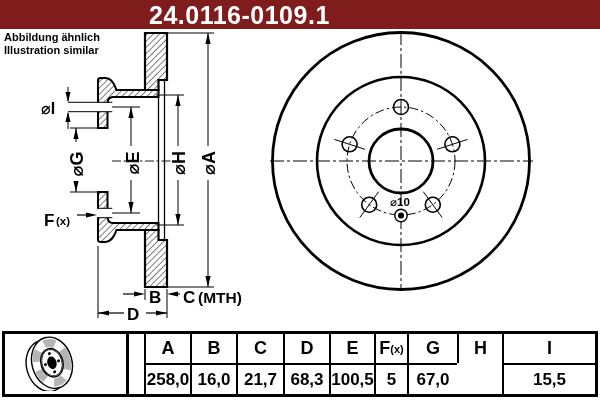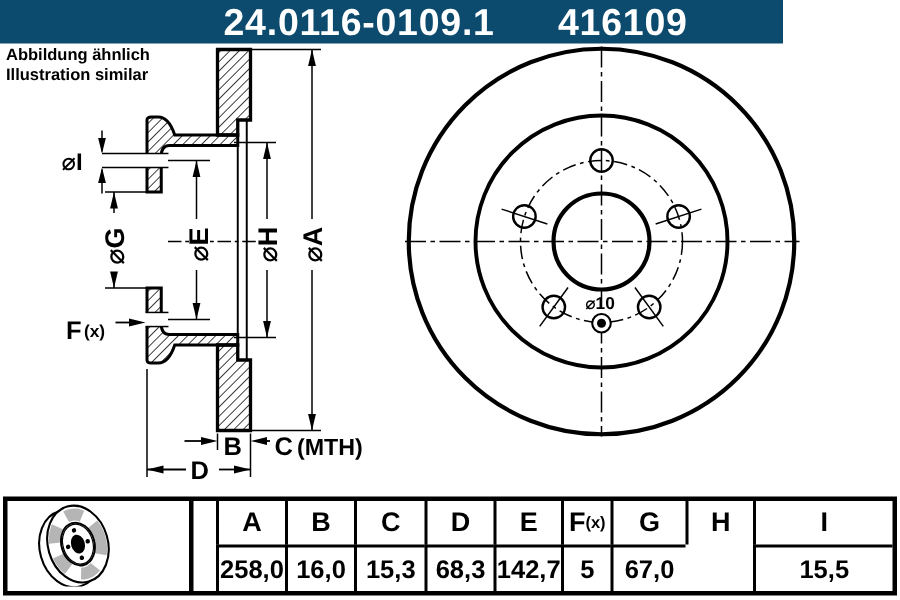--- a/index.html
+++ b/index.html
@@ -1,21 +1,21 @@
 <!DOCTYPE html>
 <html><head>
 <meta charset="utf-8">
 <style>
   html,body{margin:0;padding:0;background:#e8e8e8;}
   .stage{
     position:relative;width:600px;height:400px;background:#ffffff;overflow:hidden;
     font-family:"Liberation Sans","DejaVu Sans",sans-serif;
   }
   .topbar{
-    position:absolute;left:0;top:0;width:522px;height:29px;background:#0c4a6e;
+    position:absolute;left:0;top:0;width:600px;height:29px;background:#7f1d1d;
   }
   .topbar .pn{
     position:absolute;top:1px;color:#ffffff;font-weight:bold;font-size:25px;letter-spacing:0.5px;white-space:nowrap;
   }
   .pn1{left:149px;}
   .pn2{left:372px;}
   .note{
     position:absolute;left:4px;top:31px;color:#000;font-weight:bold;font-size:11px;line-height:13px;white-space:nowrap;
   }
   svg text{font-family:"Liberation Sans","DejaVu Sans",sans-serif;}
@@ -34,21 +34,20 @@
   .vcell{border-left:2px solid #000;border-top:2.5px solid #000;font-weight:bold;font-size:17px;white-space:nowrap;}
   .hcell .sfx{font-size:11px;font-weight:bold;}
 </style>
 </head>
 <body>
 
 <div class="stage">
 
   <div class="topbar">
     <span class="pn pn1">24.0116-0109.1</span>
-    <span class="pn pn2">416109</span>
   </div>
 
   <div class="note">
     <div>Abbildung ähnlich</div>
     <div>Illustration similar</div>
   </div>
 
   <svg width="600" height="400" viewBox="0 0 600 400" style="position:absolute;left:0;top:0;">
     <defs>
       <pattern id="hatch" patternUnits="userSpaceOnUse" width="4.4" height="4.4" patternTransform="rotate(-45)">
@@ -237,21 +236,21 @@
         <span>H</span>
         <span class="sfx"></span>
       </div>
     <div class="cell hcell" style="grid-column:11;grid-row:1">
         <span>I</span>
         <span class="sfx"></span>
       </div>
 
     <div class="cell vcell" style="grid-column:3;grid-row:2">258,0</div>
     <div class="cell vcell" style="grid-column:4;grid-row:2">16,0</div>
-    <div class="cell vcell" style="grid-column:5;grid-row:2">15,3</div>
+    <div class="cell vcell" style="grid-column:5;grid-row:2">21,7</div>
     <div class="cell vcell" style="grid-column:6;grid-row:2">68,3</div>
-    <div class="cell vcell" style="grid-column:7;grid-row:2">142,7</div>
+    <div class="cell vcell" style="grid-column:7;grid-row:2">100,5</div>
     <div class="cell vcell" style="grid-column:8;grid-row:2">5</div>
     <div class="cell vcell" style="grid-column:9;grid-row:2">67,0</div>
     <div class="cell vcell" style="grid-column:11;grid-row:2">15,5</div>
   </div>
 
 </div>
 
 </body></html>

